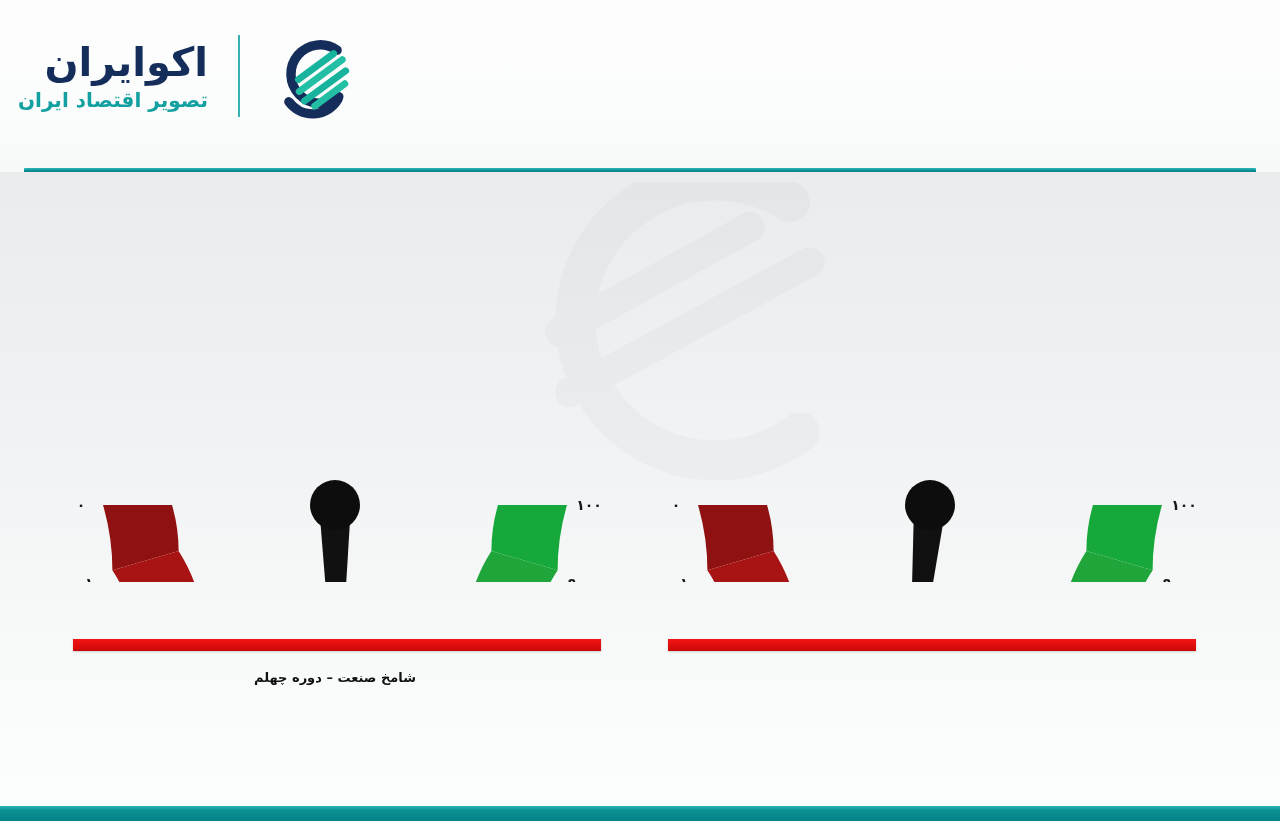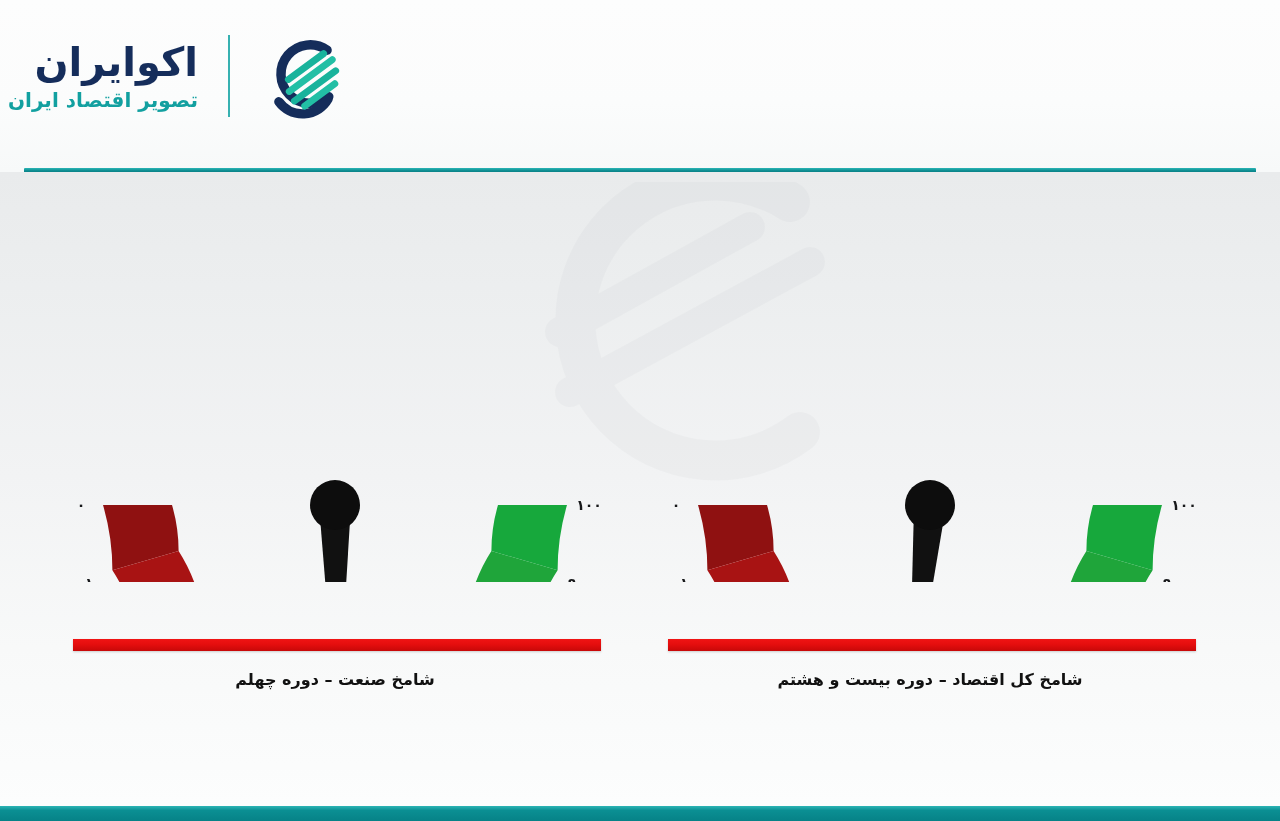--- a/index.html
+++ b/index.html
@@ -13,21 +13,21 @@
     background:#fdfdfd;
     overflow:hidden;
   }
 
   
   #header {
     position:absolute; left:0; top:0; width:1280px; height:172px;
     background:linear-gradient(180deg,#fdfdfd 0%, #fbfcfc 60%, #f7f9f9 100%);
   }
   #logo-block {
-    position:absolute; left:8px; top:30px;
+    position:absolute; left:18px; top:30px;
     display:flex; align-items:center; gap:16px;
   }
   #logo-words {
     display:flex; flex-direction:column; align-items:flex-end;
     justify-content:center; padding-right:12px; height:92px;
   }
   #logo-name {
     font-family:"DejaVu Sans", sans-serif;
     font-size:40px; font-weight:bold; color:#152d5b;
     letter-spacing:-1px; line-height:1.05; direction:rtl;
@@ -81,21 +81,21 @@
   }
   .gauge-underline {
     position:absolute; top:447px; left:38px; width:528px; height:12px;
     background:linear-gradient(180deg,#f01414 0%, #e50e0e 45%, #c70808 100%);
     box-shadow:0 1px 2px rgba(0,0,0,.18);
   }
   .gauge-caption {
     position:absolute; top:478px; left:0; width:600px;
     text-align:center; direction:rtl;
     font-family:"DejaVu Sans", sans-serif;
-    font-size:16px; font-weight:bold; color:#111111;
+    font-size:13px; font-weight:bold; color:#111111;
   }
 
   #bottom-bar {
     position:absolute; left:0; top:806px; width:1280px; height:15px;
     background:linear-gradient(180deg,#2cb5b5 0%, #0b8f93 30%, #068287 100%);
   }
 </style>
 </head>
 <body>
 
@@ -205,20 +205,19 @@
               <text x="505.4903165712367" y="437.29745408228814" text-anchor="middle" font-size="14" font-weight="bold" fill="#17181a" font-family="&quot;DejaVu Sans&quot;, sans-serif">۸۰</text>
               <text x="541.568355138969" y="366.49031657123663" text-anchor="middle" font-size="14" font-weight="bold" fill="#17181a" font-family="&quot;DejaVu Sans&quot;, sans-serif">۹۰</text>
               <text x="554" y="288" text-anchor="middle" font-size="14" font-weight="bold" fill="#17181a" font-family="&quot;DejaVu Sans&quot;, sans-serif">۱۰۰</text>
             </g>
           <g id="g1-needle">
               <path d="M 284.07387510283684 281.46424423818115 L 278.4994193345361 505.96574856028417 L 315.92612489716316 284.53575576181885 Z" fill="#111111"></path>
               <circle cx="300" cy="283" r="25" fill="#0d0d0d"></circle>
             </g>
         </svg>
         <div class="gauge-underline"></div>
-        <div class="gauge-caption">شامخ کل اقتصاد – دوره  بیست و هشتم</div>
       </div>
 
     </div>
   </div>
 
   <div id="bottom-bar"></div>
 </div>
 
 </body></html>

